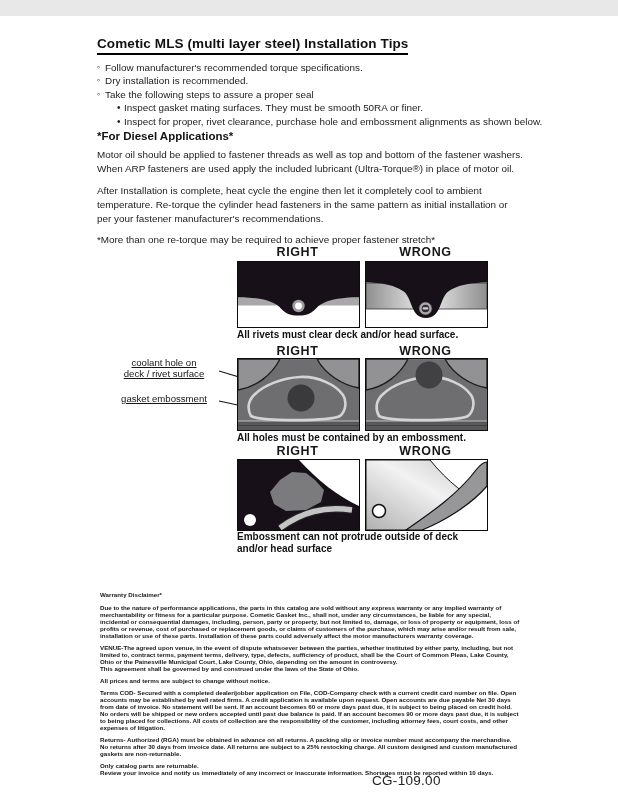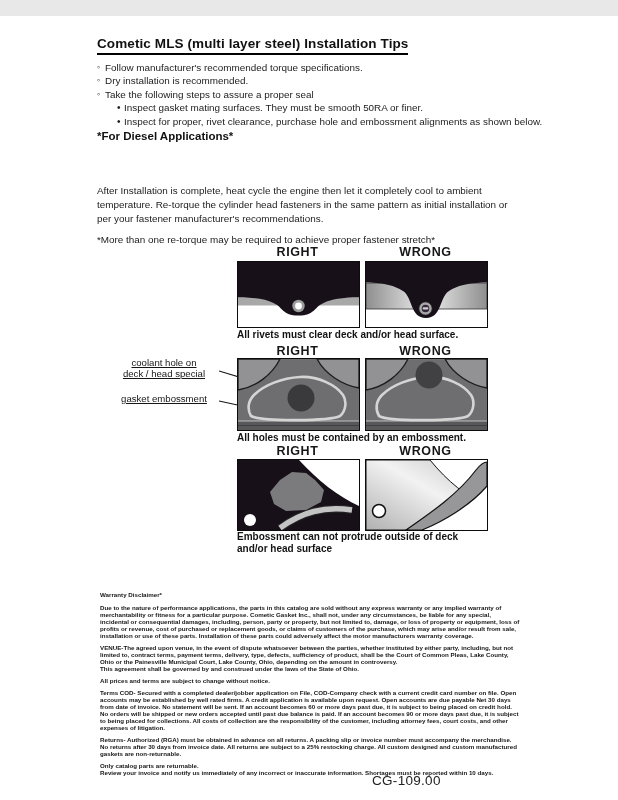--- a/index.html
+++ b/index.html
@@ -45,20 +45,21 @@
 
   <div class="abs bullet-list">
     <div class="bullet-row"><span class="marker">◦</span><span>Follow manufacturer's recommended torque specifications.</span></div>
     <div class="bullet-row"><span class="marker">◦</span><span>Dry installation is recommended.</span></div>
     <div class="bullet-row"><span class="marker">◦</span><span>Take the following steps to assure a proper seal</span></div>
     <div class="bullet-row sub"><span class="marker">•</span><span>Inspect gasket mating surfaces.  They must be smooth 50RA or finer.</span></div>
     <div class="bullet-row sub"><span class="marker">•</span><span>Inspect for proper, rivet clearance, purchase hole and embossment alignments as shown below.</span></div>
   </div>
 
   <div class="abs diesel-heading">*For Diesel Applications*</div>
+  <div class="abs body-par p1">Motor oil should be applied to fastener threads as well as top and bottom of the fastener washers. When ARP fasteners are used apply the included lubricant (Ultra-Torque®) in place of motor oil.</div>
   <div class="abs body-par p2">After Installation is complete, heat cycle the engine then let it completely cool to ambient temperature. Re-torque the cylinder head fasteners in the same pattern as initial installation or per your fastener manufacturer's recommendations.</div>
   <div class="abs body-par p3">*More than one re-torque may be required to achieve proper fastener stretch*</div>
 
   <div class="abs diag-label" style="left:237px;top:229px;">RIGHT</div>
   <div class="abs diag-label" style="left:365px;top:229px;">WRONG</div>
 
   <div class="abs diag-box" style="left:237px;top:245px;">
     <svg width="121" height="65" viewBox="0 0 121 65">
       <rect width="121" height="65" fill="#ffffff"></rect>
       <rect x="0" y="36" width="121" height="7.5" fill="#a8a8a8"></rect>
@@ -88,21 +89,21 @@
       </g>
     </svg>
   </div>
   <div class="abs caption" style="left:237px;top:313px;width:300px;">All rivets must clear deck and/or head surface.</div>
 
   <div class="abs diag-label" style="left:237px;top:328px;">RIGHT</div>
   <div class="abs diag-label" style="left:365px;top:328px;">WRONG</div>
 
   <div class="abs side-label" style="left:110px;top:341px;">
     <div>coolant hole on</div>
-    <div>deck / head special</div>
+    <div>deck / rivet surface</div>
   </div>
   <div class="abs side-label" style="left:110px;top:377px;">gasket embossment</div>
 
   <svg class="abs" style="left:219px;top:346px;" width="90" height="58" viewBox="0 0 90 58">
     <line x1="0" y1="9" x2="83" y2="34" stroke="#111" stroke-width="1.1"></line>
     <line x1="0" y1="39" x2="46" y2="49" stroke="#111" stroke-width="1.1"></line>
   </svg>
 
   <div class="abs diag-box" style="left:237px;top:342px;height:71px;">
     <svg width="121" height="71" viewBox="0 0 121 71">

